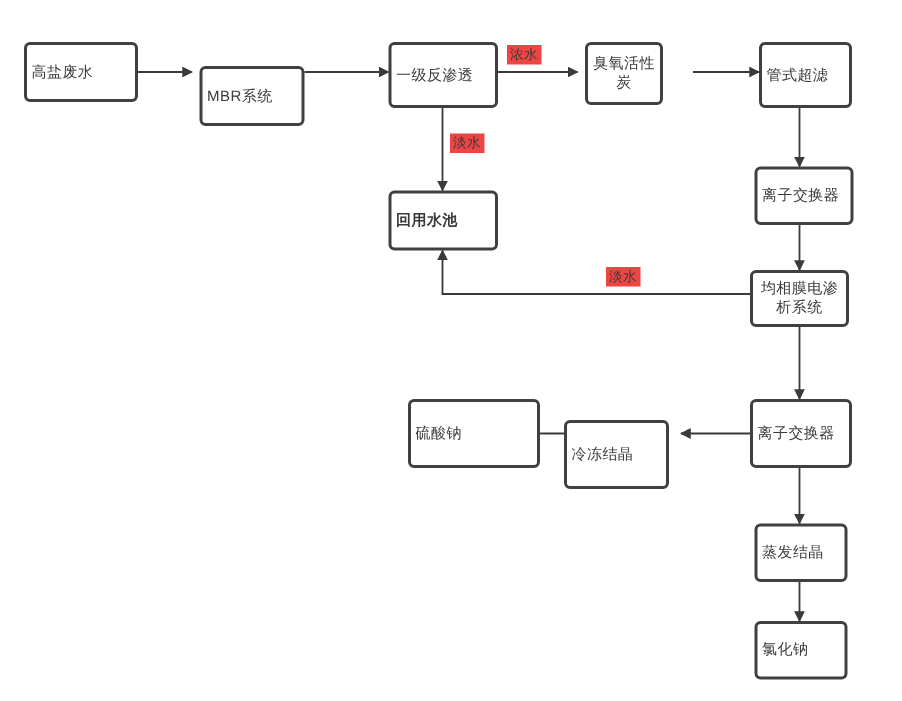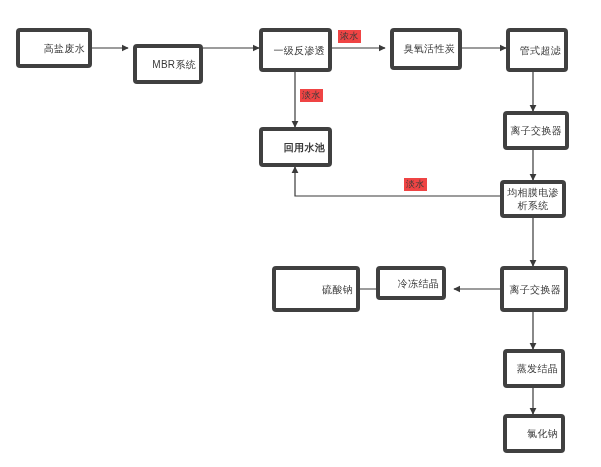--- a/index.html
+++ b/index.html
@@ -20,26 +20,26 @@
   svg.layer {
     position: absolute;
     left: 0;
     top: 0;
     width: 601px;
     height: 467px;
   }
   .node {
     position: absolute;
     box-sizing: border-box;
-    border: 4px solid #404040;
+    border: 2px solid #404040;
     border-radius: 4px;
     background: #ffffff;
     display: flex;
     align-items: center;
-    justify-content: flex-end;
+    justify-content: flex-start;
     text-align: center;
     color: #3a3a3a;
     font-size: 10px;
     line-height: 13px;
     letter-spacing: 0.3px;
     z-index: 2;
   }
   .node span {
     display: block;
     padding: 0 3px;
@@ -102,21 +102,21 @@
   </div>
 
   <div class="node" style="left:133px; top:28px;  width:70px;  height:40px;margin-top:16px;">
     <span>MBR系统</span>
   </div>
 
   <div class="node" style="left:259px; top:28px;  width:73px;  height:44px;">
     <span>一级反渗透</span>
   </div>
 
-  <div class="node" style="left:390px; top:28px;  width:72px;  height:42px;font-family:Liberation Mono, monospace;">
+  <div class="node" style="left:390px; top:28px;  width:52px;  height:42px;">
     <span>臭氧活性炭</span>
   </div>
 
   <div class="node" style="left:506px; top:28px;  width:62px;  height:44px;">
     <span>管式超滤</span>
   </div>
 
   <div class="node" style="left:503px; top:111px; width:66px;  height:39px;">
     <span>离子交换器</span>
   </div>
@@ -126,21 +126,21 @@
   </div>
 
   <div class="node" style="left:259px; top:127px; width:73px;  height:40px;font-weight:bold;">
     <span>回用水池</span>
   </div>
 
   <div class="node" style="left:500px; top:266px; width:68px;  height:46px;">
     <span>离子交换器</span>
   </div>
 
-  <div class="node" style="left:376px; top:266px; width:70px;  height:34px;font-family:Liberation Serif, serif;">
+  <div class="node" style="left:376px; top:280px; width:70px;  height:46px;font-family:Liberation Serif, serif;">
     <span>冷冻结晶</span>
   </div>
 
   <div class="node" style="left:272px; top:266px; width:88px;  height:46px;">
     <span>硫酸钠</span>
   </div>
 
   <div class="node" style="left:503px; top:414px; width:62px;  height:39px;">
     <span>氯化钠</span>
   </div>

